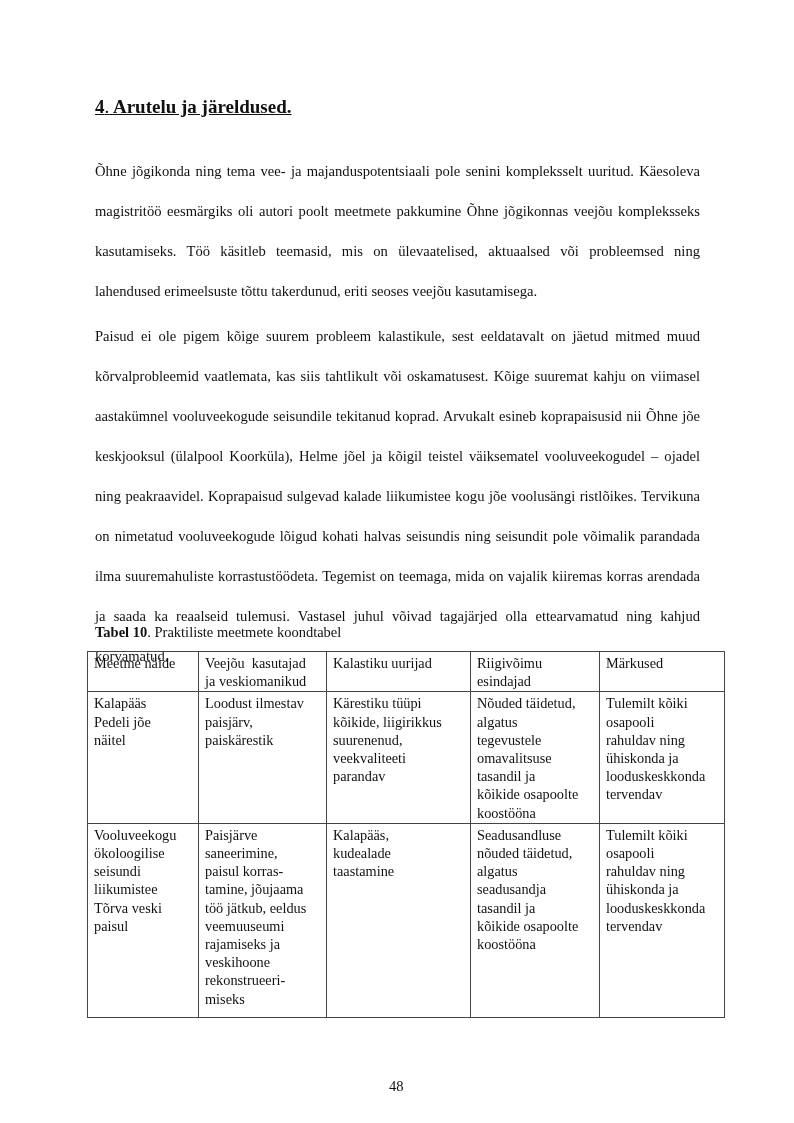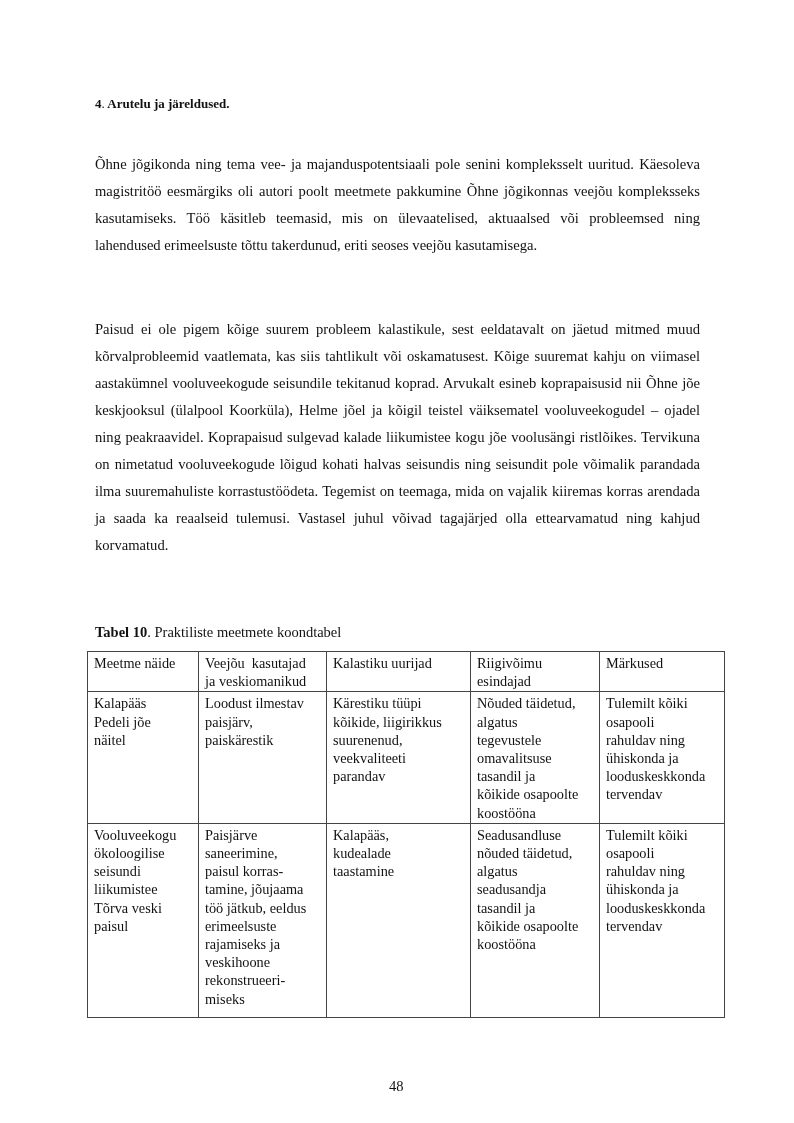--- a/index.html
+++ b/index.html
@@ -1,21 +1,21 @@
 <!DOCTYPE html>
 <html><head>
   <meta charset="utf-8">
   <style>
     html, body { margin: 0; padding: 0; background: #ffffff; }
     body { width: 794px; height: 1123px; position: relative; overflow: hidden;
            font-family: "Liberation Serif", "DejaVu Serif", serif; color: #111; }
-    .heading { position: absolute; left: 95px; top: 96px; font-size: 13px; font-weight: bold; }
+    .heading { position: absolute; left: 95px; top: 96px; font-size: 19px; font-weight: bold; text-decoration: underline; }
     .heading .num { font-weight: bold; }
     .heading .dot { font-weight: normal; }
-    .para { position: absolute; left: 95px; width: 605px; font-size: 14.6px; line-height: 27px;
+    .para { position: absolute; left: 95px; width: 605px; font-size: 14.6px; line-height: 40px;
             text-align: justify; margin: 0; }
     .p1 { top: 151px; }
     .p2 { top: 316px; }
     .caption { position: absolute; left: 95px; top: 624px; font-size: 14.5px; }
     .caption b { font-weight: bold; }
     table.t { position: absolute; left: 87px; top: 651px; border-collapse: collapse;
               font-size: 14.3px; line-height: 18.2px; }
     table.t td { border: 1px solid #444; vertical-align: top; padding: 2px 5px 1px 6px; }
     .c1 { width: 99px; } .c2 { width: 116px; } .c3 { width: 132px; } .c4 { width: 117px; } .c5 { width: 113px; }
     tr.h td { height: 34px; }
@@ -104,21 +104,21 @@
       <span class="cell-line">liikumistee</span>
       <span class="cell-line">Tõrva veski</span>
       <span class="cell-line">paisul</span>
     </td>
     <td>
       <span class="cell-line">Paisjärve</span>
       <span class="cell-line">saneerimine,</span>
       <span class="cell-line">paisul korras-</span>
       <span class="cell-line">tamine, jõujaama</span>
       <span class="cell-line">töö jätkub, eeldus</span>
-      <span class="cell-line">erimeelsuste</span>
+      <span class="cell-line">veemuuseumi</span>
       <span class="cell-line">rajamiseks ja</span>
       <span class="cell-line">veskihoone</span>
       <span class="cell-line">rekonstrueeri-</span>
       <span class="cell-line">miseks</span>
     </td>
     <td>
       <span class="cell-line">Kalapääs,</span>
       <span class="cell-line">kudealade</span>
       <span class="cell-line">taastamine</span>
     </td>

